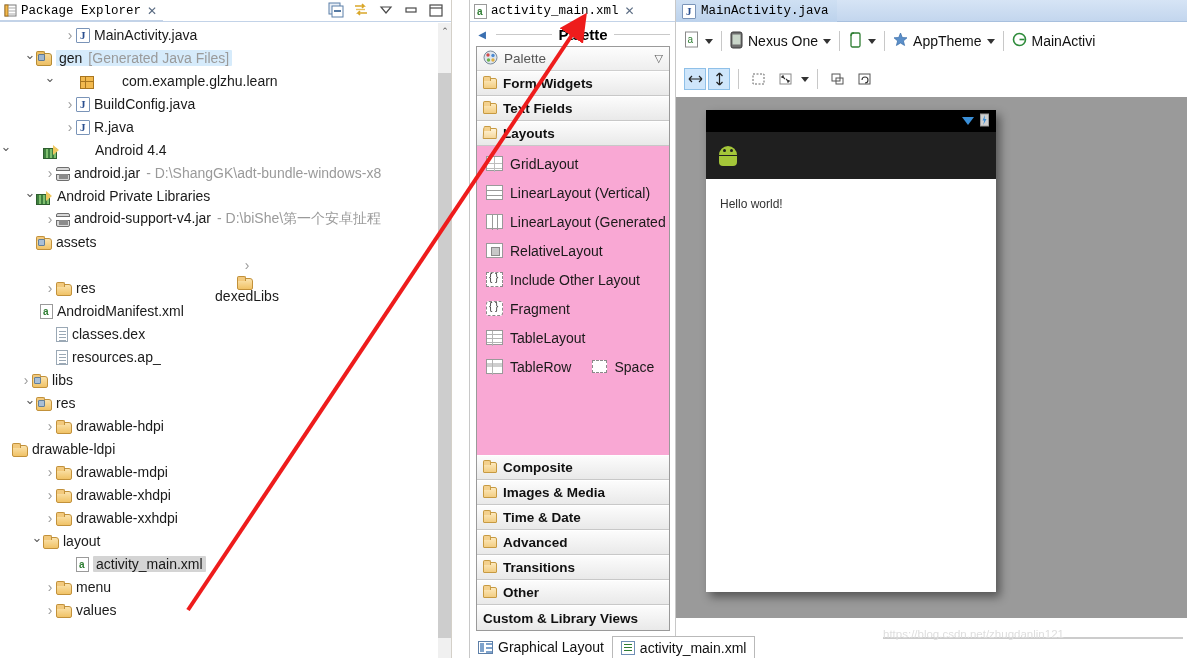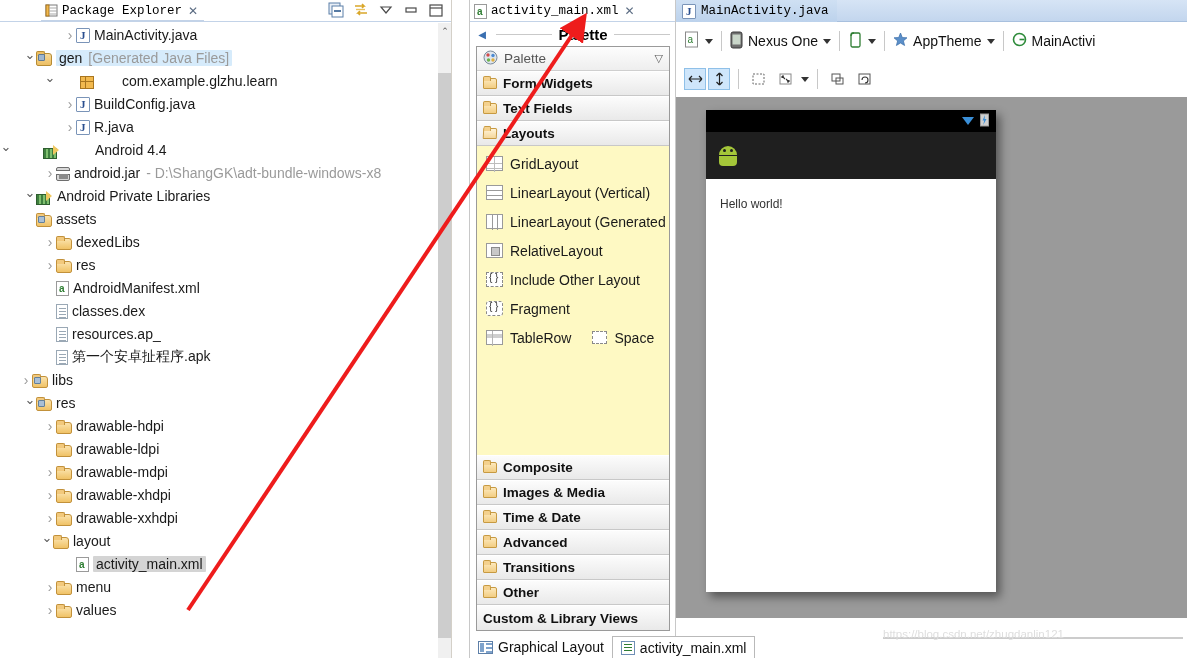--- a/index.html
+++ b/index.html
@@ -20,21 +20,20 @@
   }
   #explorer-header {
     position: relative; height: 22px; width: 452px;
     background: #ffffff;
   }
   #explorer-tab {
     position: absolute; left: 0; top: 0; height: 21px;
     padding: 1px 6px 0 4px;
     display: flex; align-items: center; gap: 4px;
     border-bottom: 1px solid #c3d3e8;
-    margin-left: 41px;
   }
   .tab-title-mono {
     font-family: "Liberation Mono", monospace;
     font-size: 12.5px; color: #000; white-space: nowrap;
   }
   .pe-icon { width: 13px; height: 13px; position: relative; flex: none; }
   .close-x { color: #5a6b82; font-size: 12px; line-height: 1; margin-left: 2px; }
 
   #explorer-tab-underline {
     position: absolute; left: 0; top: 21px; width: 452px; height: 1px;
@@ -185,21 +184,21 @@
   }
   .cat-folder{
     width:14px;height:11px;position:relative;flex:none;
     background:linear-gradient(#fde9bd,#f2cd82);border:1px solid #c79a42;border-radius:1px 2px 1px 1px;
   }
   .cat-folder::before{content:"";position:absolute;left:-1px;top:-3px;width:6px;height:4px;background:#f4d18e;border:1px solid #c79a42;border-bottom:none;border-radius:2px 2px 0 0;}
   .cat-folder.open{
     background:linear-gradient(#fff3d8,#f5d79a);transform:skewX(-3deg);
   }
   #palette-items {
-    flex:1; overflow:hidden; padding-top:3px; background:#fef9c3;
+    flex:1; overflow:hidden; padding-top:3px; background:#f9a8d4;
   }
   .pal-item {
     height:29px;display:flex;align-items:center;gap:7px;padding-left:9px;
     font-size:14px;color:#1a1a1a;white-space:nowrap;
   }
   .pal-ico{width:19px;height:17px;flex:none;position:relative;}
   
   .pi-grid{border:1px solid #9a9a9a;width:17px;height:15px;background:#fff;}
   .pi-grid::before{content:"";position:absolute;left:0;top:6px;width:15px;height:1px;background:#bdbdbd;box-shadow:0 5px 0 #bdbdbd;}
   .pi-grid::after{content:"";position:absolute;left:7px;top:0;width:1px;height:15px;background:#bdbdbd;}
@@ -399,91 +398,91 @@
         <div class="row" style="padding-left: 44px;">
           <span class="arrow collapsed"></span>
           <span class="ico ic-jar"></span>
           <span><span class="label">android.jar</span><span class="sublabel">- D:\ShangGK\adt-bundle-windows-x8</span></span>
         </div>
         <div class="row" style="padding-left: 24px;">
           <span class="arrow expanded"></span>
           <span class="ico ic-lib"></span>
           <span><span class="label">Android Private Libraries</span></span>
         </div>
+        <div class="row" style="padding-left: 44px;">
+          <span class="arrow collapsed"></span>
+          <span class="ico ic-jar"></span>
+          <span><span class="label">android-support-v4.jar</span><span class="sublabel">- D:\biShe\第一个安卓扯程</span></span>
+        </div>
         <div class="row" style="padding-left: 24px;">
           <span class="arrow none"></span>
           <span class="ico ic-srcfolder"></span>
           <span><span class="label">assets</span></span>
         </div>
-        <div class="row" style="padding-left: 44px;">
+        <div class="row" style="padding-left: 56px; flex-direction: column;">
           <span class="arrow collapsed"></span>
           <span class="ico ic-folder"></span>
           <span><span class="label">dexedLibs</span></span>
         </div>
         <div class="row" style="padding-left: 44px;">
           <span class="arrow collapsed"></span>
           <span class="ico ic-folder"></span>
           <span><span class="label">res</span></span>
         </div>
-        <div class="row" style="padding-left: 44px;">
+        <div class="row" style="padding-left: 28px;">
           <span class="arrow none"></span>
           <span class="ico ic-xml"></span>
           <span><span class="label">AndroidManifest.xml</span></span>
         </div>
         <div class="row" style="padding-left: 44px;">
           <span class="arrow none"></span>
           <span class="ico ic-file"></span>
           <span><span class="label">classes.dex</span></span>
         </div>
         <div class="row" style="padding-left: 44px;">
           <span class="arrow none"></span>
           <span class="ico ic-file"></span>
           <span><span class="label">resources.ap_</span></span>
-        </div>
-        <div class="row" style="padding-left: 44px;">
-          <span class="arrow none"></span>
-          <span class="ico ic-file"></span>
-          <span><span class="label">第一个安卓扯程序.apk</span></span>
         </div>
         <div class="row" style="padding-left: 20px;">
           <span class="arrow collapsed"></span>
           <span class="ico ic-srcfolder"></span>
           <span><span class="label">libs</span></span>
         </div>
         <div class="row" style="padding-left: 24px;">
           <span class="arrow expanded"></span>
           <span class="ico ic-srcfolder"></span>
           <span><span class="label">res</span></span>
         </div>
         <div class="row" style="padding-left: 44px;">
           <span class="arrow collapsed"></span>
           <span class="ico ic-folder"></span>
           <span><span class="label">drawable-hdpi</span></span>
         </div>
-        <div class="row" style="padding-left: 44px;">
+        <div class="row" style="">
           <span class="arrow none"></span>
           <span class="ico ic-folder"></span>
           <span><span class="label">drawable-ldpi</span></span>
         </div>
         <div class="row" style="padding-left: 44px;">
           <span class="arrow collapsed"></span>
           <span class="ico ic-folder"></span>
           <span><span class="label">drawable-mdpi</span></span>
         </div>
         <div class="row" style="padding-left: 44px;">
           <span class="arrow collapsed"></span>
           <span class="ico ic-folder"></span>
           <span><span class="label">drawable-xhdpi</span></span>
         </div>
         <div class="row" style="padding-left: 44px;">
           <span class="arrow collapsed"></span>
           <span class="ico ic-folder"></span>
           <span><span class="label">drawable-xxhdpi</span></span>
         </div>
-        <div class="row" style="padding-left: 41px;">
+        <div class="row" style="padding-left: 31px;">
           <span class="arrow expanded"></span>
           <span class="ico ic-folder"></span>
           <span><span class="label">layout</span></span>
         </div>
         <div class="row" style="padding-left: 64px;">
           <span class="arrow none"></span>
           <span class="ico ic-xml"></span>
           <span class="hl-grey"><span class="label">activity_main.xml</span></span>
         </div>
         <div class="row" style="padding-left: 44px;">
@@ -567,20 +566,24 @@
             <span class="pal-ico pi-rel"></span>
             <span>RelativeLayout</span>
           </div>
           <div class="pal-item">
             <span class="pal-ico pi-include"></span>
             <span>Include Other Layout</span>
           </div>
           <div class="pal-item">
             <span class="pal-ico pi-frag"></span>
             <span>Fragment</span>
+          </div>
+          <div class="pal-item">
+            <span class="pal-ico pi-tablel"></span>
+            <span>TableLayout</span>
           </div>
           <div id="pal-tablerow-line">
             <span class="pal-ico pi-tabler"></span>
             <span>TableRow</span>
             <span class="pal-ico pi-space" style="margin-left:14px;"></span>
             <span>Space</span>
           </div>
         </div>
       <div id="cats-bottom">
           <div class="cat-bar">

